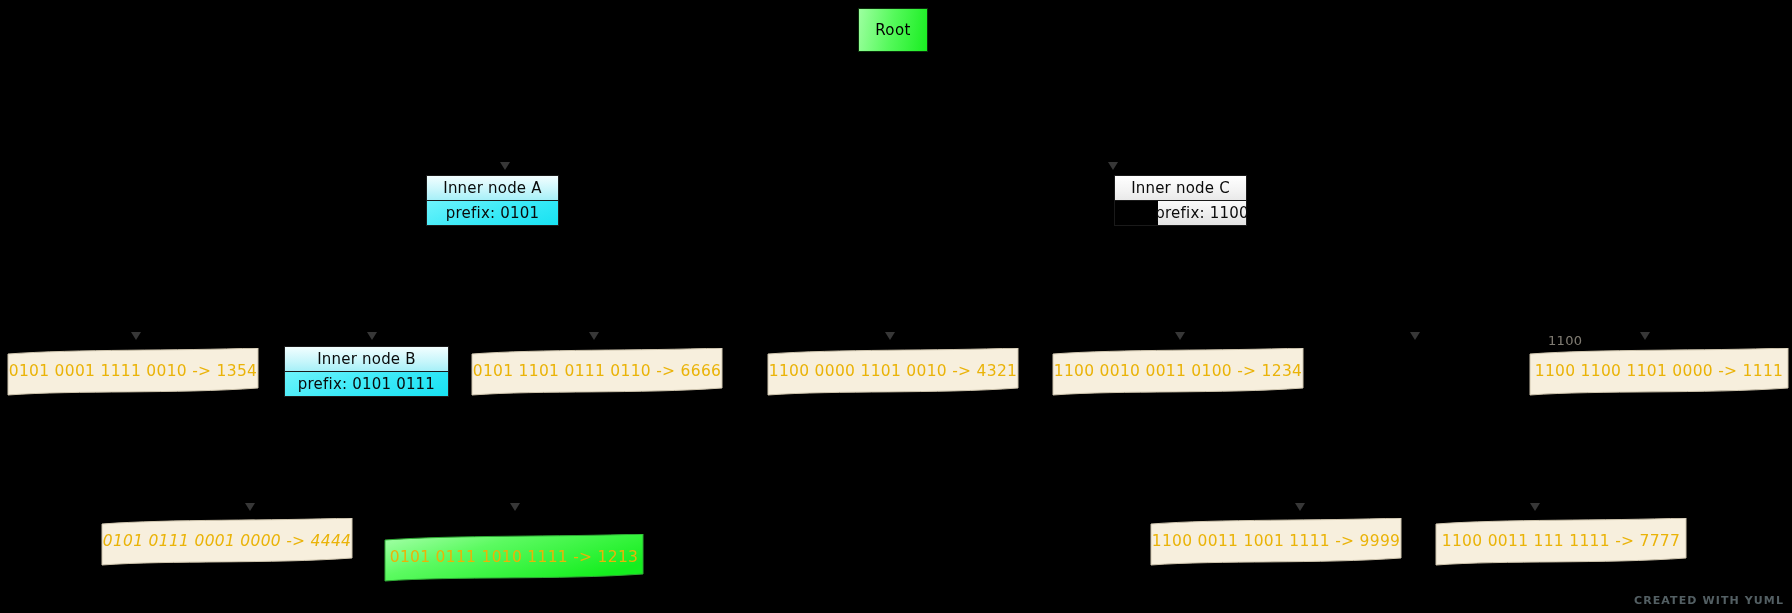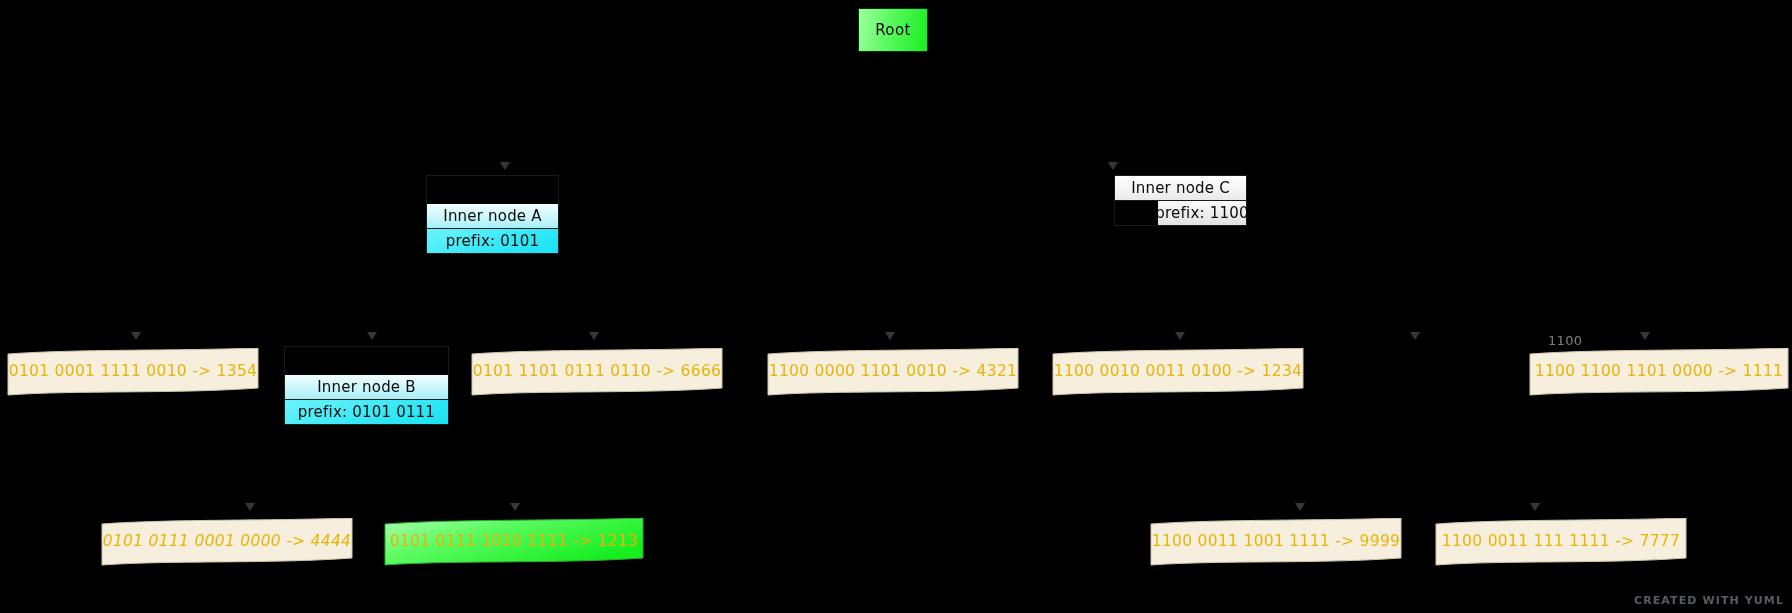--- a/index.html
+++ b/index.html
@@ -55,21 +55,20 @@
     height: 24px;
     letter-spacing: 0.2px;
   }
   .class-box .row.title {
     border-bottom: 1px solid #1a1a1a;
   }
 
   
   .class-box.cyan .row.title {
     background: linear-gradient(180deg, #f2feff 0%, #c7f6fb 60%, #a6f0f8 100%);
-    margin-top: 28px;
   }
   .class-box.cyan .row.attr {
     background: linear-gradient(160deg, #6df3fb 0%, #38e9f7 55%, #18e2f2 100%);
   }
   
   .class-box.plain .row.title {
     background: linear-gradient(180deg, #ffffff 0%, #f3f3f3 60%, #e9e9e9 100%);
   }
   .class-box.plain .row.attr {
     background: linear-gradient(180deg, #fafafa 0%, #ededed 55%, #e2e2e2 100%);
@@ -214,21 +213,21 @@
     <span class="leaf-label">1100 1100 1101 0000 -&gt; 1111</span>
   </div>
 
   <div class="leaf" style="left:100px; top:518px; width:254px; height:48px;font-style:italic;">
     <svg viewBox="0 0 254 48" preserveAspectRatio="none">
       <path d="M2,6 C70,1 170,3 252,0 L252,40 C170,46 70,42 2,47 Z" fill="#f7efdd" stroke="#cfc5ae" stroke-width="1"></path>
     </svg>
     <span class="leaf-label">0101 0111 0001 0000 -&gt; 4444</span>
   </div>
 
-  <div class="leaf" style="left:383px; top:518px; width:262px; height:48px;text-align:right;">
+  <div class="leaf" style="left:383px; top:534px; width:262px; height:48px;text-align:right;">
     <svg viewBox="0 0 262 48" preserveAspectRatio="none">
       <defs>
         <linearGradient id="grad-green-leaf" x1="0" y1="0" x2="1" y2="0.6">
           <stop offset="0%" stop-color="#a9ffad"></stop>
           <stop offset="40%" stop-color="#5cfa61"></stop>
           <stop offset="100%" stop-color="#15ee1f"></stop>
         </linearGradient>
       </defs>
       <path d="M2,6 C70,1 176,3 260,0 L260,40 C176,46 70,42 2,47 Z" fill="url(#grad-green-leaf)" stroke="#2faa35" stroke-width="1"></path>
     </svg>

